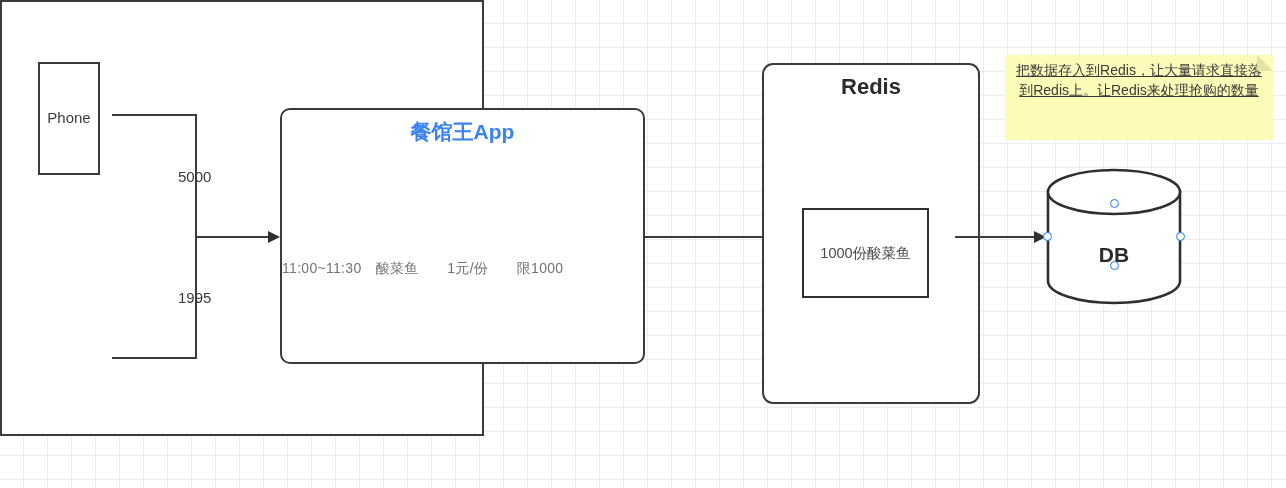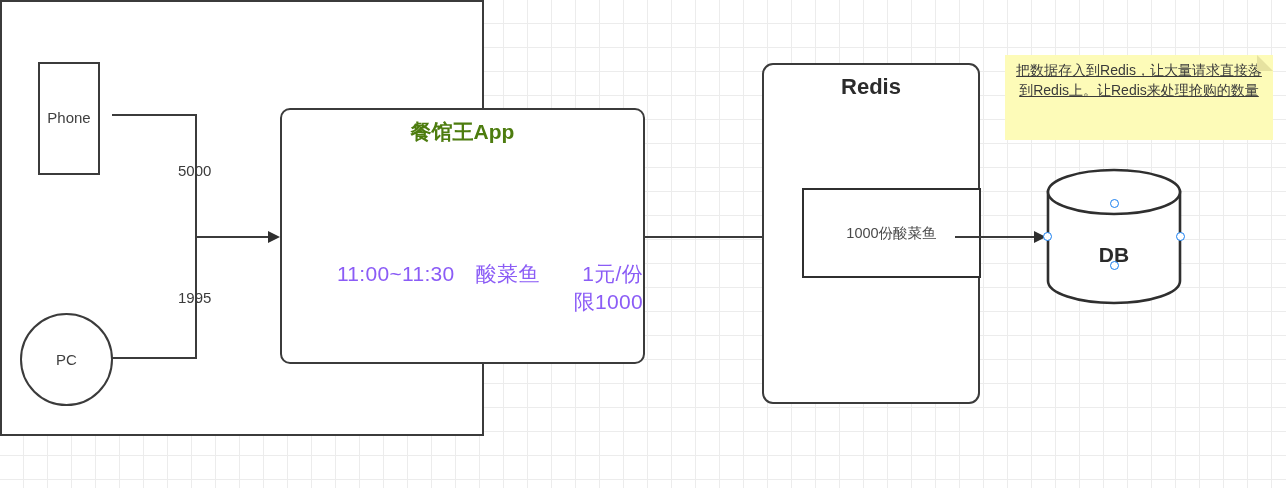--- a/index.html
+++ b/index.html
@@ -60,49 +60,49 @@
 
   
   #app-node {
     left: 280px; top: 108px; width: 365px; height: 256px;
     border-radius: 10px;
     display: block;
     padding: 0;
   }
   #app-title {
     position: absolute; left: 0; right: 0; top: 8px;
-    font-size: 21px; font-weight: bold; color: #4d7c0f;
+    font-size: 21px; font-weight: bold; color: #3b82f6;
     text-align: center;
   }
   #app-activity {
     position: absolute; left: 0; right: 0; top: 112px;
     font-size: 15px; color: #4a4a4a; text-align: center;
   }
   #app-detail {
     position: absolute; left: 0; right: 0; top: 150px;
-    font-size: 21px; color: #8b5cf6; text-align: right;
+    font-size: 14px; color: #737373; text-align: left;
     letter-spacing: 0.3px;
   }
   #outer-caption {
     position: absolute; left: 232px; top: 390px; width: 480px;
     text-align: center; font-size: 15px; color: #4a4a4a;
   }
 
   
   #redis-node {
     left: 762px; top: 63px; width: 218px; height: 341px;
     border-radius: 11px; display: block;
   }
   #redis-title {
     position: absolute; left: 0; right: 0; top: 9px;
     font-size: 22px; font-weight: bold; color: #2b2b2b;
     text-align: center;
   }
   #redis-stock-node {
-    left: 802px; top: 188px; width: 179px; height: 90px;
+    left: 802px; top: 208px; width: 127px; height: 90px;
     border: 2.2px solid #2f2f2f;
   }
   #redis-stock-node .label { font-size: 14.5px; color: #4a4a4a; }
 
   
   #db-node {
     position: absolute; left: 1045px; top: 168px; width: 138px; height: 137px;
   }
   #db-label {
     position: absolute; left: 0; right: 0; top: 50%;
@@ -158,27 +158,24 @@
 </style>
 </head>
 <body>
 
 <div id="canvas">
 
   <div class="node" id="phone-node">
     <span class="label">Phone</span>
   </div>
 
-  <div class="node" id="pc-node">
-    <span class="label">PC</span>
-  </div>
 
   <div class="line hline" style="left:112px; top:114px; width:85px;"></div>
   <div class="line vline" style="left:194.5px; top:114px; height:124px;"></div>
-  <div class="edge-label" style="left:178px; top:162px;">5000</div>
+  <div class="edge-label" style="left:178px; top:168px;">5000</div>
 
   <div class="line hline" style="left:112px; top:357px; width:85px;"></div>
   <div class="line vline" style="left:194.5px; top:237px; height:121px;"></div>
   <div class="edge-label" style="left:178px; top:289px;">1995</div>
 
   <div class="line hline" style="left:195px; top:236px; width:78px;"></div>
   <div class="arrowhead" style="left:268px; top:230.5px;"></div>
 
   <div id="outer-container"></div>
 

